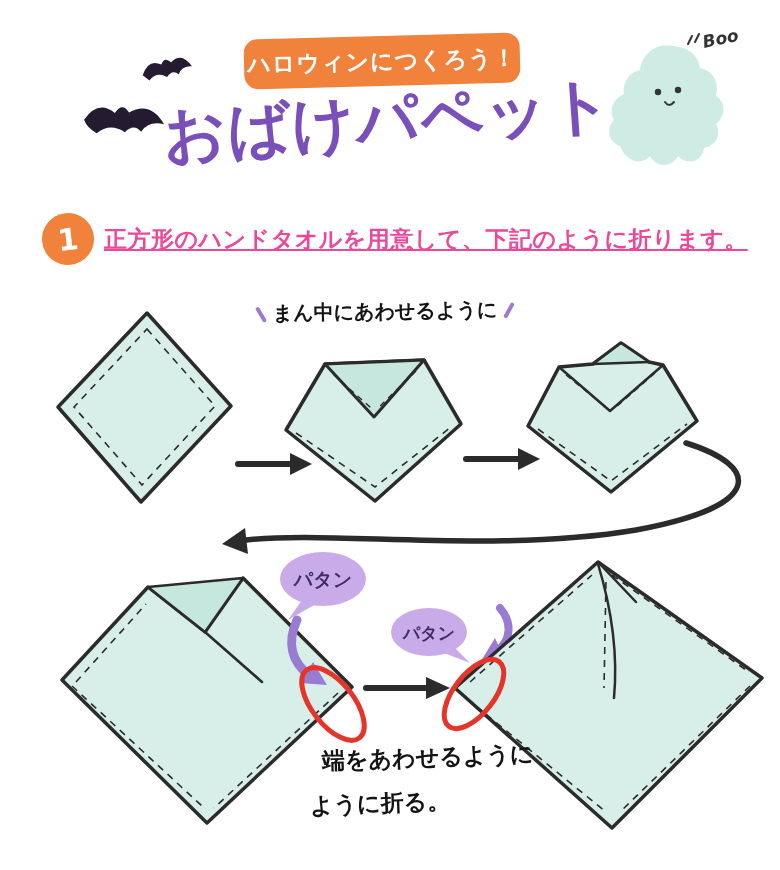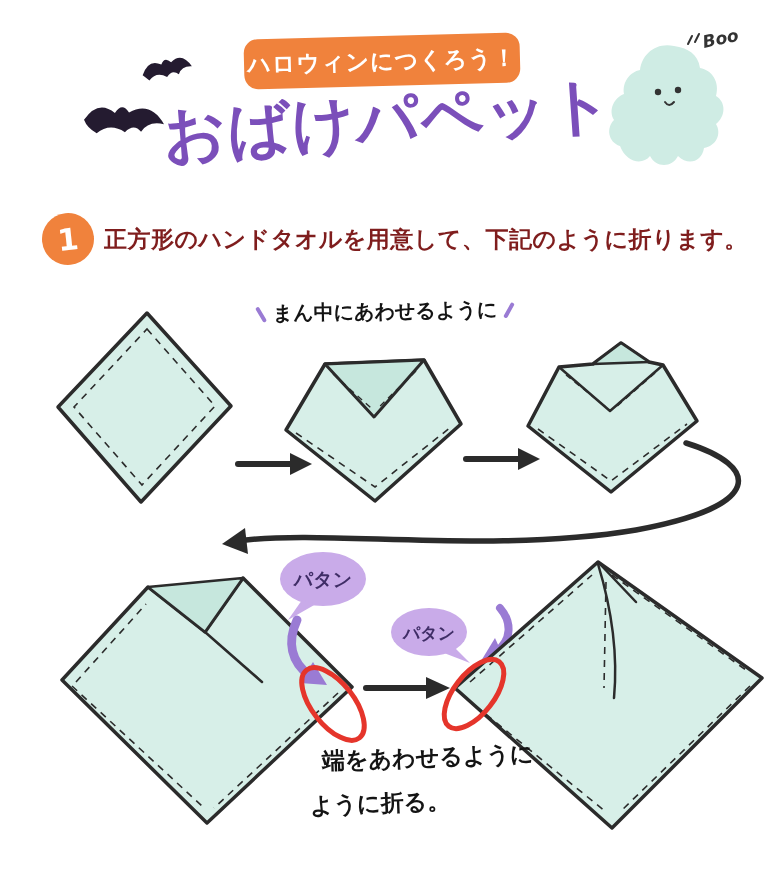--- a/index.html
+++ b/index.html
@@ -38,22 +38,22 @@
   .step-num {
     position: absolute; left: 42px; top: 213px;
     width: 52px; height: 52px; border-radius: 50%;
     background: #f0823c;
     display: flex; align-items: center; justify-content: center;
     transform: rotate(-6deg);
   }
   .step-num span { color:#ffffff; font-size: 30px; font-weight: bold; }
   .step-text {
     position: absolute; left: 104px; top: 224px; width: 665px;
-    font-size: 23px; font-weight: bold; color: #7f1d1d;
-    letter-spacing: 0.5px; white-space: nowrap;
+    font-size: 23px; font-weight: bold; color: #ec4899;
+    letter-spacing: 0.5px; white-space: nowrap; text-decoration: underline;
   }
 
   
   .center-note {
     position: absolute; left: 240px; top: 298px; width: 290px;
     text-align: center; font-size: 20px; font-weight: bold; color: #141414;
     transform: rotate(-1deg); z-index: 2; white-space: nowrap;
   }
   .tick {
     display: inline-block; width: 4px; height: 17px;

